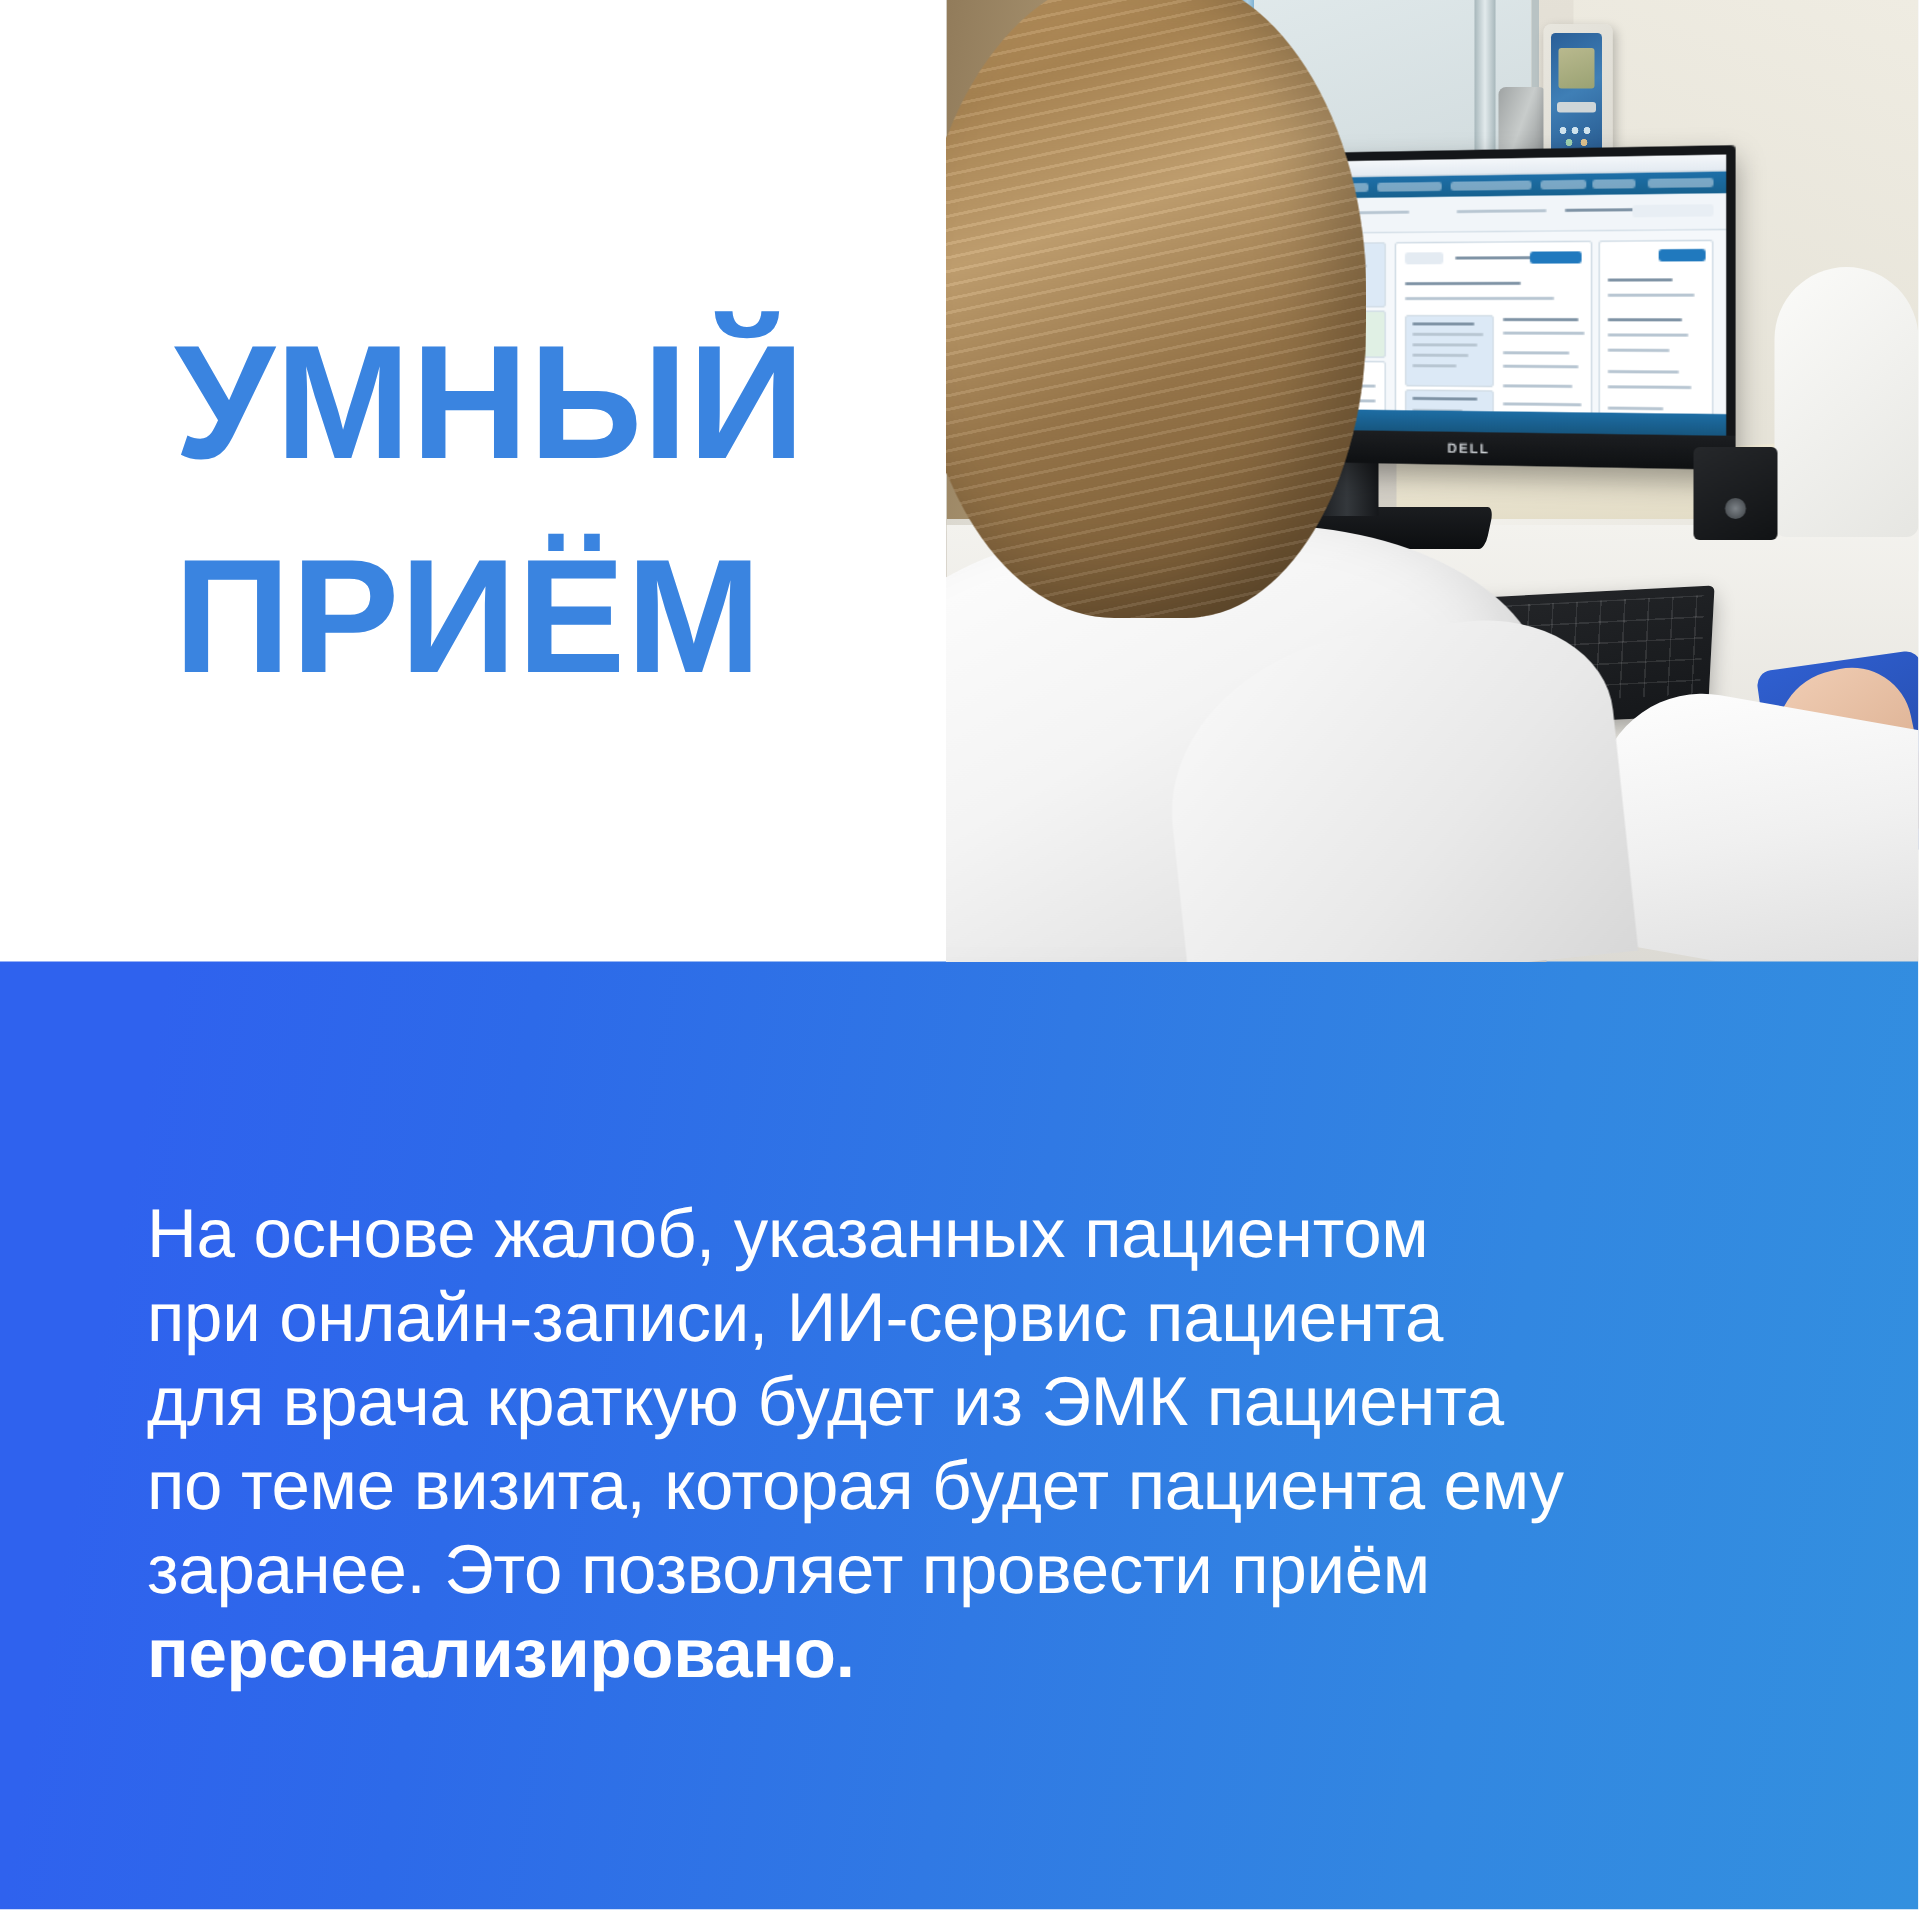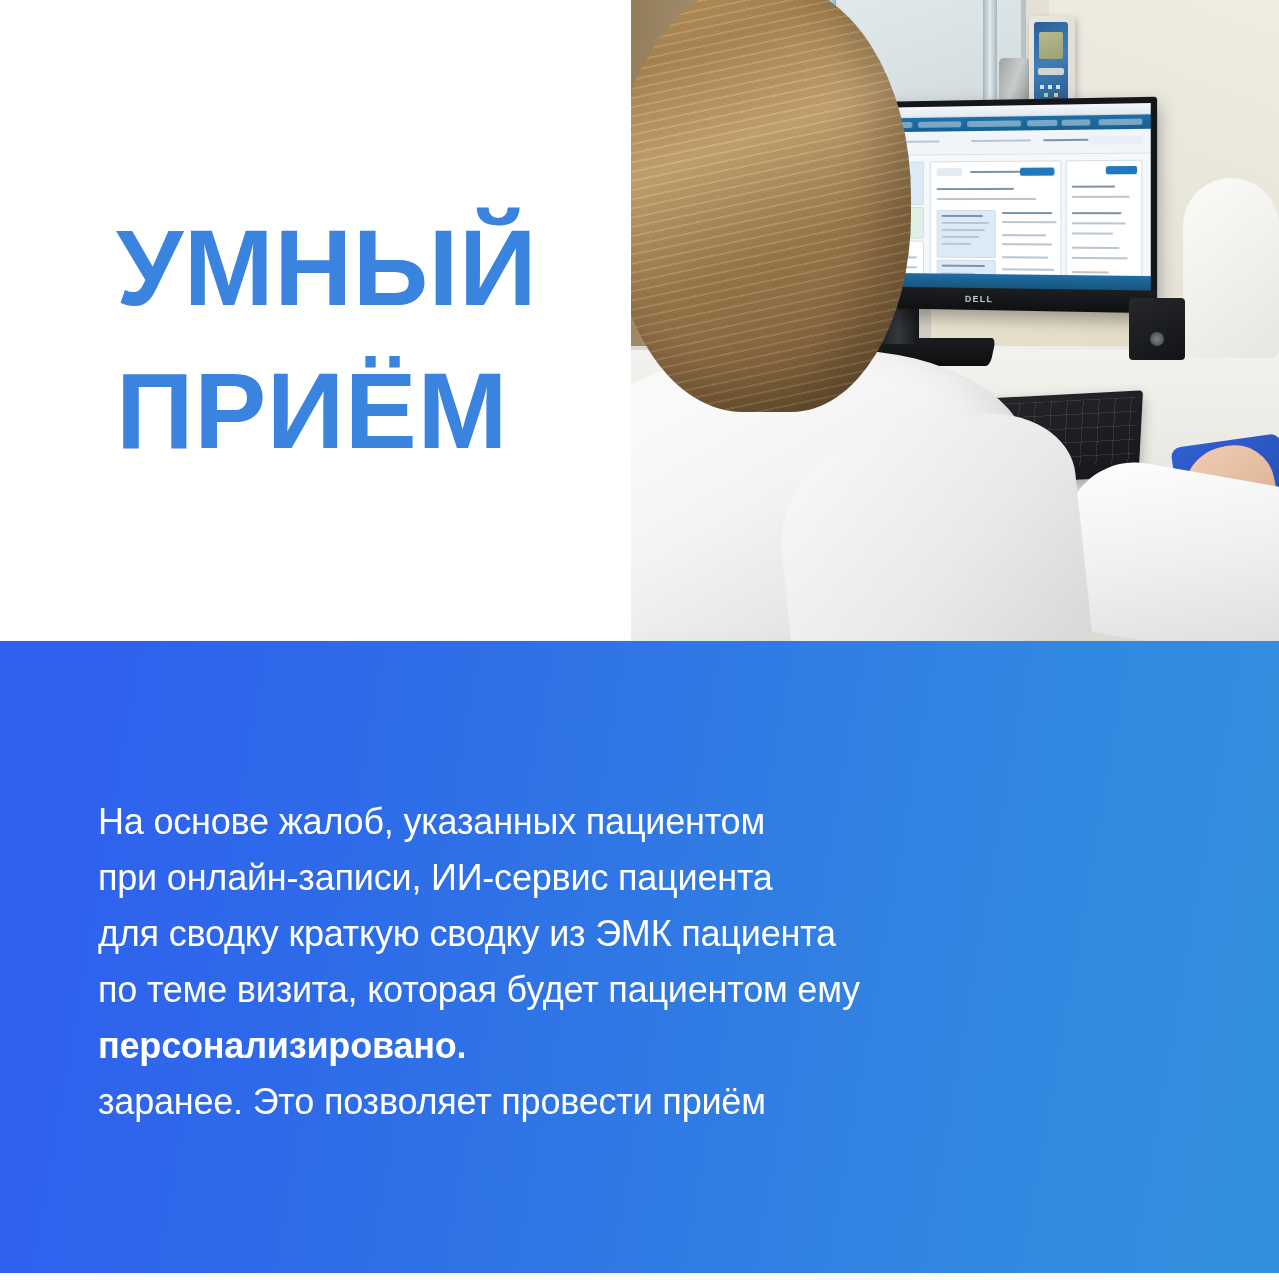--- a/index.html
+++ b/index.html
@@ -355,21 +355,21 @@
     position:absolute; left:0; top:1273px; width:1279px; height:7px;
     background:#ffffff;
   }
 
   .body-copy {
     position:absolute;
     left:98px;
     top:153px;
     width:1020px;
     color:#ffffff;
-    font-size:36px;
+    font-size:46px;
     line-height:56px;
     font-weight:400;
     letter-spacing:-.2px;
   }
   .body-copy .ln { display:block; white-space:nowrap; }
   .body-copy .ln.bold { font-weight:700; }
 </style>
 </head>
 <body>
 
@@ -532,22 +532,22 @@
       </div>
 
 
     </div>
   </div>
 
   <div class="bottom-section">
     <div class="body-copy">
       <span class="ln">На основе жалоб, указанных пациентом</span>
       <span class="ln">при онлайн-записи, ИИ-сервис пациента</span>
-      <span class="ln">для сводку краткую сводку из ЭМК пациента</span>
-      <span class="ln">по теме визита, которая будет пациентом ему</span>
+      <span class="ln">для врача краткую будет из ЭМК пациента</span>
+      <span class="ln">по теме визита, которая будет пациента ему</span>
+      <span class="ln">заранее. Это позволяет провести приём</span>
       <span class="ln bold">персонализировано.</span>
-      <span class="ln">заранее. Это позволяет провести приём</span>
     </div>
   </div>
 
   <div class="bottom-strip"></div>
 
 </div>
 
 </body></html>

